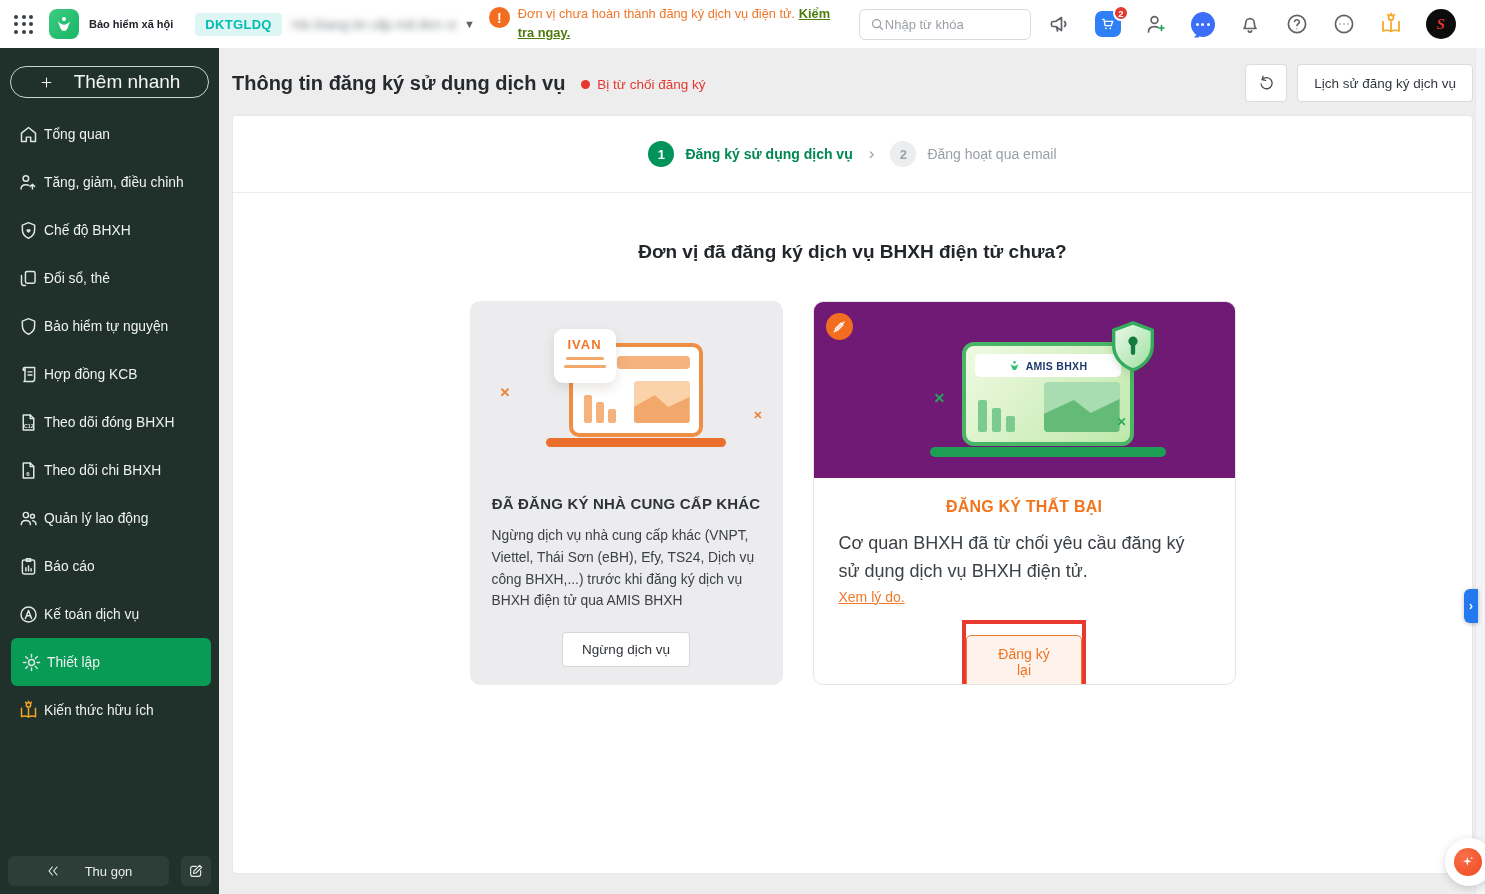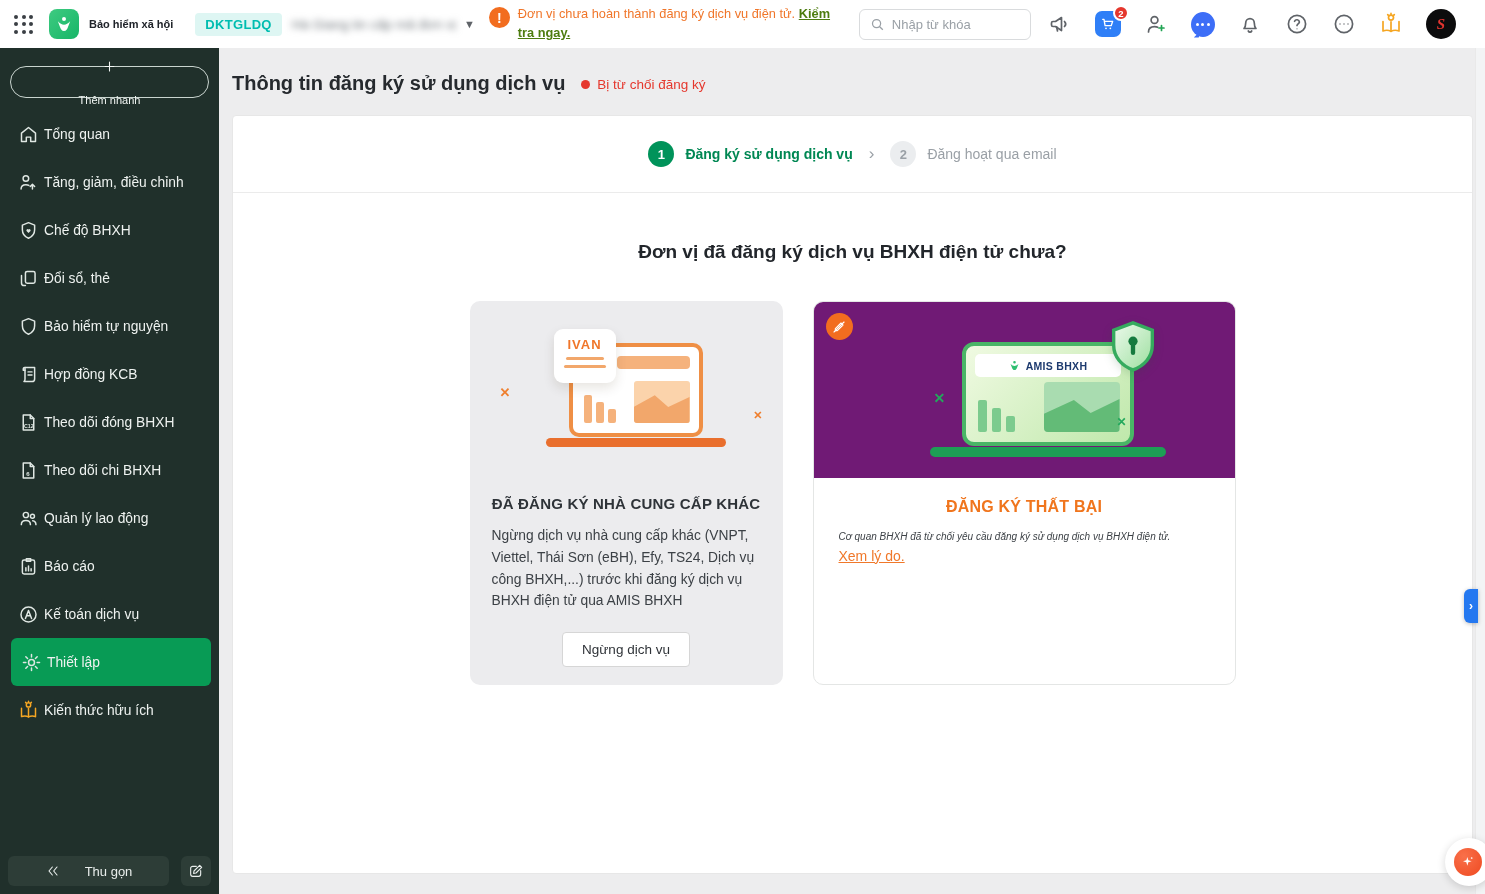--- a/index.html
+++ b/index.html
@@ -13,36 +13,36 @@
   .dots9 i { width:4px; height:4px; background:#3a3f44; border-radius:50%; }
   .logo-tile { width:30px; height:30px; border-radius:8px; background:linear-gradient(135deg,#3ecb81,#17b567); display:flex; align-items:center; justify-content:center; margin-right:10px; }
   .app-title { font-size:11px; font-weight:bold; color:#20242a; margin-right:22px; }
   .org-badge { background:#def6f3; color:#00bdb0; font-weight:bold; font-size:13px; padding:4px 10px; border-radius:4px; margin-right:10px; letter-spacing:.3px; }
   .org-name { font-size:13.5px; color:#6f757b; filter:blur(3.5px); max-width:190px; white-space:nowrap; overflow:hidden; }
   .org-caret { color:#5f6368; font-size:11px; margin:0 14px 0 8px; cursor:pointer; }
   .warn-wrap { display:flex; align-items:flex-start; gap:8px; width:352px; margin-right:18px; }
   .warn-ic { flex:0 0 auto; width:21px; height:21px; border-radius:50%; background:#f26d1f; color:#fff; font-weight:bold; font-size:14px; display:flex; align-items:center; justify-content:center; margin-top:2px; }
   .warn-text { font-size:12.8px; line-height:1.45; color:#f0762a; }
   .warn-link { color:#4d7c0f; font-weight:bold; text-decoration:underline; cursor:pointer; }
-  .search-box { display:flex; align-items:center; gap:7px; width:172px; height:31px; border:1px solid #d9dbdd; border-radius:6px; padding:0 10px; margin-right:17px; }
+  .search-box { display:flex; align-items:center; width:172px; height:31px; border:1px solid #d9dbdd; border-radius:6px; padding:0 10px; margin-right:17px; }
   .search-box input { border:none; outline:none; width:110px; font-size:13px; color:#333; font-family:"Liberation Sans", sans-serif; }
   .search-box input::placeholder { color:#9aa0a6; }
   .hicons { display:flex; align-items:center; gap:23px; }
   .hic { position:relative; width:24px; height:24px; color:#5f6368; cursor:pointer; display:flex; align-items:center; justify-content:center; }
   .tile-cart { width:26px; height:26px; background:#2f7ff7; border-radius:7px; color:#fff; }
   .badge { position:absolute; top:-6px; right:-8px; min-width:16px; height:16px; background:#e5372d; color:#fff; border:2px solid #fff; border-radius:9px; font-size:9.5px; font-weight:bold; display:flex; align-items:center; justify-content:center; padding:0 3px; }
   .chat-bubble { width:25px; height:25px; background:#3d6ef7; border-radius:50% 50% 50% 50%; position:relative; display:flex; align-items:center; justify-content:center; gap:2.5px; }
   .chat-bubble::after { content:""; position:absolute; bottom:-1px; left:3px; width:7px; height:7px; background:#3d6ef7; clip-path:polygon(0 100%,100% 0,70% 100%); }
   .chat-bubble i { width:3px; height:3px; background:#fff; border-radius:50%; }
   .hic.orange { color:#f5a623; }
   .avatar { width:30px; height:30px; border-radius:50%; background:#0c0c0d; color:#e3342f; font-weight:bold; font-style:italic; font-size:15px; display:flex; align-items:center; justify-content:center; cursor:pointer; font-family:"Liberation Serif", serif; }
 
   
   .sidebar { position:absolute; top:48px; left:0; width:219px; bottom:0; background:#20302b; z-index:5; }
-  .quick-add { margin:18px 10px 6px; height:32px; border:1px solid #c9d4cf; border-radius:16px; background:transparent; color:#f2f6f4; font-size:11px; display:flex; align-items:center; justify-content:center; gap:20px; cursor:pointer; width:199px; font-family:"Liberation Sans", sans-serif;flex-direction:column; }
+  .quick-add { margin:18px 10px 6px; height:32px; border:1px solid #c9d4cf; border-radius:16px; background:transparent; color:#f2f6f4; font-size:19px; display:flex; align-items:center; justify-content:center; gap:20px; cursor:pointer; width:199px; font-family:"Liberation Sans", sans-serif; }
   .nav { margin-top:12px; }
   .nav-item { height:48px; margin:0 8px; padding:0 10px; border-radius:6px; display:flex; align-items:center; gap:5px; color:#eef2f0; font-size:13.8px; cursor:pointer; }
   .nav-item .nav-ic { width:21px; height:21px; color:#dfe7e3; flex:0 0 auto; }
   .nav-item.active { background:#089b55;margin-left:11px; }
   .nav-item.accent-orange .nav-ic { color:#f5a623; }
   .side-bottom { position:absolute; bottom:8px; left:8px; right:8px; display:flex; gap:12px; }
   .collapse-btn { flex:1; max-width:161px; height:30px; background:#2d3d37; border:none; border-radius:6px; color:#e9eeec; font-size:13px; display:flex; align-items:center; justify-content:center; gap:24px; cursor:pointer; font-family:"Liberation Sans", sans-serif; }
   .edit-btn { width:30px; height:30px; background:#2d3d37; border:none; border-radius:6px; color:#e9eeec; display:flex; align-items:center; justify-content:center; cursor:pointer; margin-left:auto; }
   .collapse-btn .nav-ic, .edit-btn .nav-ic { width:16px; height:16px; }
 
@@ -96,21 +96,21 @@
   .g-pill .t { font-size:10.5px; font-weight:bold; color:#1d3a6e; letter-spacing:.3px; }
   .g-bar { position:absolute; bottom:10px; width:9px; background:#7ccb8e; border-radius:2px; }
   .g-img { position:absolute; right:10px; bottom:10px; width:76px; height:50px; background:#a9dcb0; border-radius:4px; overflow:hidden; }
   .g-img i { position:absolute; inset:0; background:#63bb77; clip-path:polygon(0 100%,0 64%,40% 36%,62% 62%,100% 34%,100% 100%); }
   .shield-wrap { position:absolute; left:290px; top:14px; filter:drop-shadow(0 3px 5px rgba(20,90,40,.18)); }
   .noedit-badge { position:absolute; left:12px; top:11px; width:27px; height:27px; border-radius:50%; background:#f26d1f; display:flex; align-items:center; justify-content:center; }
 
   .card-title { margin-top:22px; text-align:center; font-size:15px; font-weight:bold; color:#2e3338; letter-spacing:.2px; padding:0 10px; }
   .card-title.orange { color:#f0751d; font-size:16px; margin-top:20px; }
   .card-body { margin-top:13px; padding:0 22px; font-size:13.8px; line-height:1.58; color:#3c4146; }
-  .card-right .card-body { padding:0 25px; font-size:10px;font-style:italic; }
+  .card-right .card-body { padding:0 25px; font-size:18px; }
   .card-link { display:inline-block; margin:3px 25px 0; font-size:14px; color:#f0782a; text-decoration:underline; cursor:pointer; }
   .btn-outline { display:block; margin:20px auto 0; background:#fff; border:1px solid #d6d6d6; border-radius:4px; padding:9px 19px; font-size:13.5px; color:#2f3338; cursor:pointer; font-family:"Liberation Sans", sans-serif; }
   .annot-box { position:relative; width:124px; margin:14px auto 0; border:4px solid #e8392f; padding:11px 0; display:flex; justify-content:center; }
   .btn-retry { background:#fdf3ec; border:1px solid #ef7c27; border-radius:5px; padding:10px 23px; font-size:14px; color:#ee7420; cursor:pointer; font-family:"Liberation Sans", sans-serif; }
   .hand-cursor { position:absolute; left:50%; bottom:-20px; transform:translateX(-58%); }
 
   
   .scroll-track { position:absolute; top:48px; right:0; width:10px; bottom:0; background:#f3f4f5; border-left:1px solid #e9e9e9; z-index:7; }
   .drawer-tab { position:absolute; top:589px; right:7px; width:14px; height:34px; background:#2478f0; border-radius:6px 0 0 6px; color:#fff; display:flex; align-items:center; justify-content:center; font-size:12px; font-weight:bold; cursor:pointer; z-index:8; box-shadow:0 1px 4px rgba(0,0,0,.25); }
   .ai-notch { position:absolute; right:-8px; bottom:8px; width:48px; height:48px; background:#fff; border-radius:50%; box-shadow:0 2px 8px rgba(0,0,0,.16); z-index:8; }
@@ -367,20 +367,31 @@
         </span>
     </button>
   </div>
 </div>
 
 <div class="main">
   <div class="toolbar">
     <span class="page-title">Thông tin đăng ký sử dụng dịch vụ</span>
     <span class="status-dot"></span>
     <span class="status-text">Bị từ chối đăng ký</span>
+    <span class="toolbar-right">
+      <span class="icon-btn">
+          <span class="nav-ic">
+            <svg viewBox="0 0 24 24" width="100%" height="100%" fill="none" stroke="currentColor" stroke-width="1.7" stroke-linecap="round" stroke-linejoin="round">
+              <path d="M6.6 7.2A7 7 0 1 1 5.1 12.6"></path>
+              <path d="M7.6 2.9L6.6 7.2l4.3.9"></path>
+            </svg>
+          </span>
+        </span>
+      <button class="hist-btn">Lịch sử đăng ký dịch vụ</button>
+    </span>
   </div>
 
   <div class="panel">
     <div class="stepper">
       <span class="step active">
         <span class="step-num">1</span>
         <span class="step-label">Đăng ký sử dụng dịch vụ</span>
       </span>
       <span class="step-sep">›</span>
       <span class="step inactive">
@@ -453,20 +464,28 @@
                 <path d="M6.5 17.5v-3L15 6l3 3-8.5 8.5z" fill="none" stroke="#fff" stroke-width="1.7" stroke-linejoin="round"></path>
                 <path d="M4.5 19.5L19.5 4.5" stroke="#fff" stroke-width="1.7" stroke-linecap="round"></path>
               </svg>
           </span>
           <span class="xmark xg" style="left:120px; top:88px; font-size:14px;">✕</span>
           <span class="xmark xg" style="left:303px; top:113px; font-size:12px;">✕</span>
         </div>
         <div class="card-title orange">ĐĂNG KÝ THẤT BẠI</div>
         <div class="card-body">Cơ quan BHXH đã từ chối yêu cầu đăng ký sử dụng dịch vụ BHXH điện tử.</div>
         <a class="card-link">Xem lý do.</a>
+        <div class="annot-box">
+          <button class="btn-retry">Đăng ký lại</button>
+          <span class="hand-cursor">
+            <svg viewBox="0 0 24 24" width="23" height="25">
+                <path d="M9.3 12.5V5.2a1.45 1.45 0 0 1 2.9 0v5.6l4.6 1.1c1 .25 1.7 1.15 1.7 2.2v2.6a4.3 4.3 0 0 1-4.3 4.3h-2.4c-1.2 0-2.3-.5-3.1-1.4l-3-3.4c-.6-.7-.1-1.8.8-1.8h1.3z" fill="#fff" stroke="#454b52" stroke-width="1.4" stroke-linejoin="round"></path>
+              </svg>
+          </span>
+        </div>
       </div>
     </div>
   </div>
 </div>
 
 <div class="scroll-track"></div>
 <div class="drawer-tab">
     <span>›</span>
   </div>
 <div class="ai-notch">

